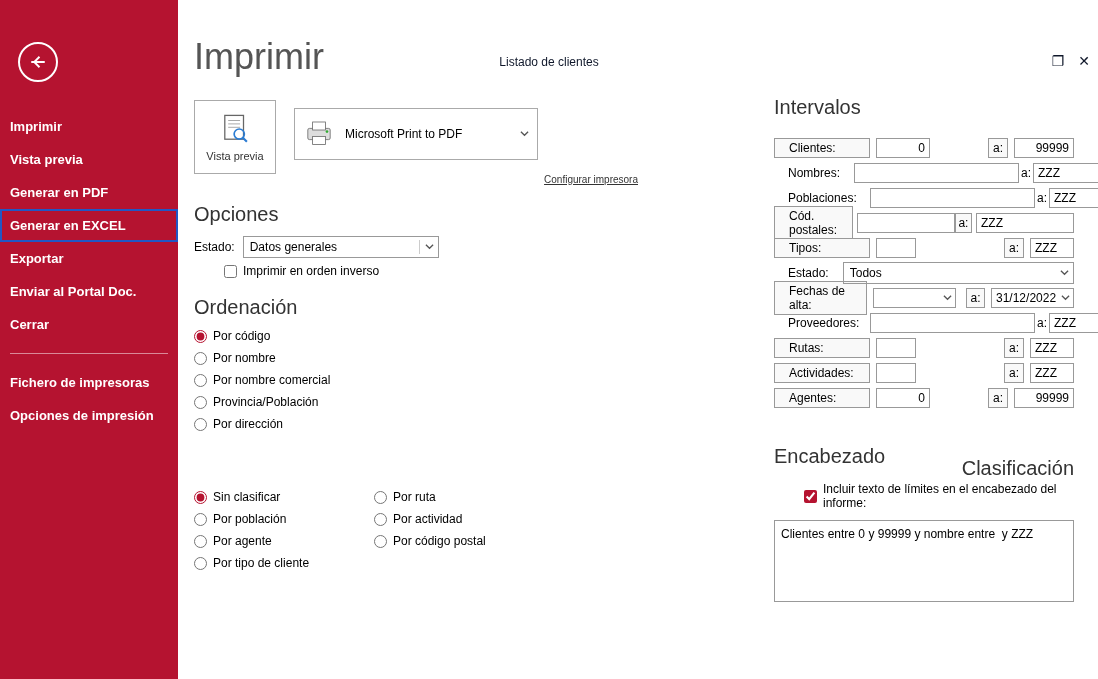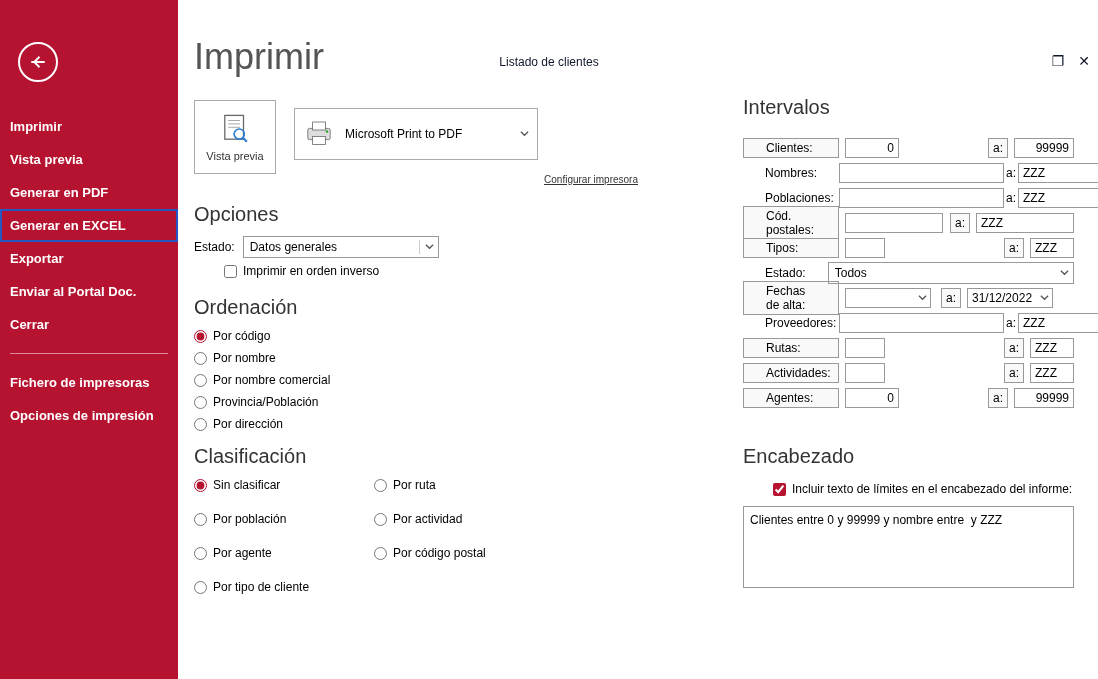--- a/index.html
+++ b/index.html
@@ -15,33 +15,33 @@
 .side-item.selected { border: 2px solid #2257c4; padding: 7px 8px; }
 .side-divider { border-top: 1px solid rgba(255,255,255,0.5); margin: 12px 10px; }
 .main { position: absolute; left: 178px; top: 0; right: 0; bottom: 0; padding: 36px 24px 0 16px; }
 h1.page-title { font-size: 36px; font-weight: 300; color: #555; margin-bottom: 22px; }
 .top-row { display: flex; align-items: flex-start; gap: 18px; }
 .preview-btn { border: 1px solid #aaa; width: 82px; height: 74px; display: flex; flex-direction: column; align-items: center; justify-content: center; gap: 4px; font-size: 11px; color: #333; cursor: pointer; }
 .printer-select { border: 1px solid #aaa; height: 52px; width: 244px; display: flex; align-items: center; padding: 0 8px; gap: 10px; font-size: 12px; cursor: pointer; position: relative; margin-top: 8px; }
 .printer-select .chev { position: absolute; right: 8px; }
 .config-link { font-size: 10px; text-decoration: underline; color: #333; margin-top: 14px; display: block; text-align: right; width: 344px; cursor: pointer; }
 .section-h { font-size: 20px; color: #333; margin-top: 18px; margin-bottom: 10px; }
-.section-h.tight { margin-top: 14px; }
+.section-h.tight { margin-top: 26px; text-align: right; }
 .format-row { display: flex; align-items: center; gap: 8px; font-size: 12px; margin-bottom: 6px; }
 .format-select { border: 1px solid #999; height: 22px; width: 196px; display: flex; align-items: center; padding: 0 6px; font-size: 12px; position: relative; cursor: pointer; text-align: right; }
 .format-select .chev { position: absolute; right: 4px; border-left: 1px solid #ccc; padding-left: 5px; }
 .checkbox-row { display: flex; align-items: center; gap: 6px; font-size: 12px; margin-left: 30px; }
 .checkbox-row input, .radio-row input { accent-color: #b51330; }
 .radio-list { display: flex; flex-direction: column; gap: 8px; font-size: 12px; }
 .radio-row { display: flex; align-items: center; gap: 6px; }
-.clasif-grid { display: grid; grid-template-columns: 180px 180px; row-gap: 20px; font-size: 12px; }
-.right-col { position: absolute; left: 565px; top: 96px; right: 24px; }
+.clasif-grid { display: grid; grid-template-columns: 180px 180px; row-gap: 8px; font-size: 12px; }
+.right-col { position: absolute; left: 596px; top: 96px; right: 24px; }
 .interval-h { font-size: 20px; color: #333; margin-bottom: 18px; }
 .irow { display: flex; align-items: center; margin-bottom: 3px; font-size: 12px; height: 22px; }
-.irow .lbl { width: 96px; padding: 2px 22px; }
+.irow .lbl { width: 96px; padding: 2px 14px; }
 .irow .lbl.btn { border: 1px solid #999; cursor: pointer; background: #f9f9f9; }
 .irow .inp { border: 1px solid #999; height: 20px; padding: 0 4px; font-size: 12px; }
 .irow .a-lbl { width: 20px; text-align: center; padding: 2px 2px; }
 .irow .a-lbl.btn { border: 1px solid #999; cursor: pointer; background: #f9f9f9; }
 input.inp { background: #fff; }
 input.inp.right { text-align: right; }
 .estado-select { border: 1px solid #999; height: 20px; width: 410px; padding: 10px 6px; display: flex; align-items: center; position: relative; cursor: pointer; }
 .estado-select .chev { position: absolute; right: 4px; }
 .date-inp { border: 1px solid #999; height: 20px; width: 86px; padding: 0 4px; position: relative; display: flex; align-items: center; font-size: 12px; cursor: pointer; }
 .date-inp .chev { position: absolute; right: 3px; }

